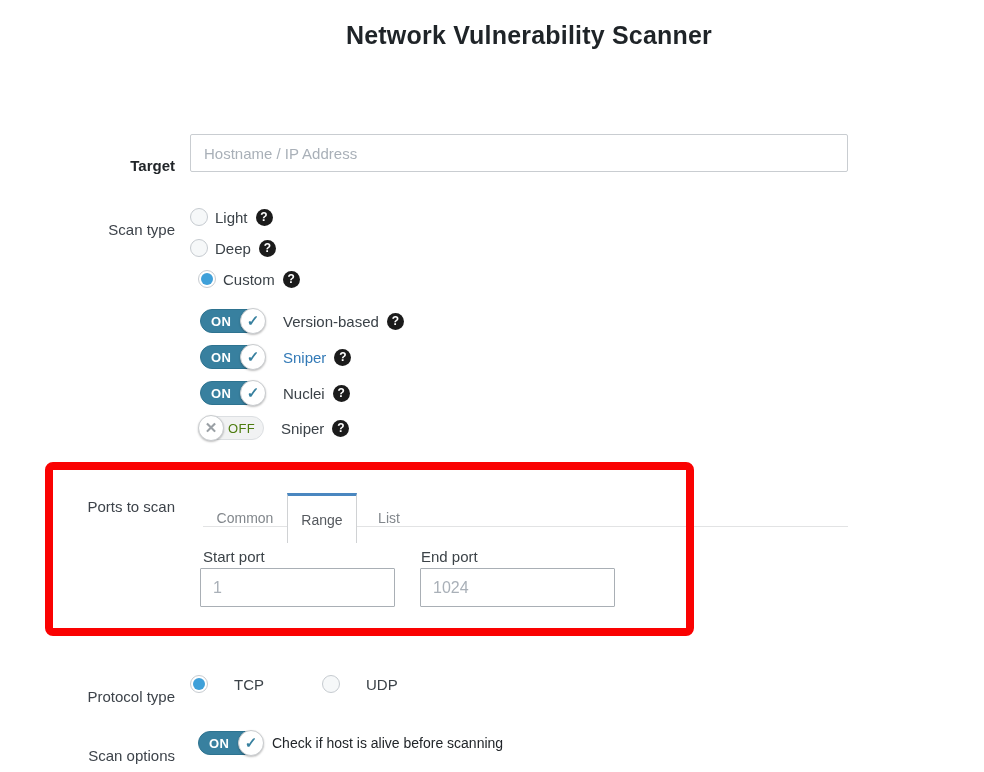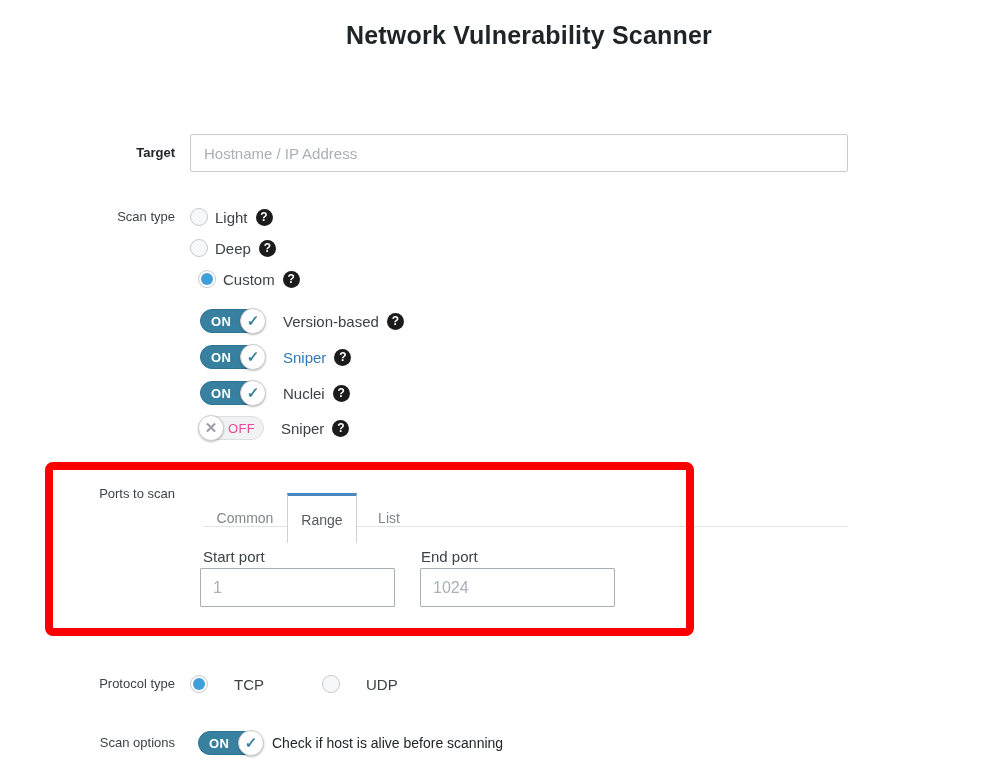--- a/index.html
+++ b/index.html
@@ -8,21 +8,21 @@
   .page { position:relative; width:984px; height:772px; background:#fff; overflow:hidden; }
 
   .page-title {
     position:absolute; top:21px; left:529px; transform:translateX(-50%);
     font-size:25px; font-weight:700; color:#1f2428; white-space:nowrap;
     letter-spacing:.2px;
   }
 
   .row-label {
     position:absolute; left:0; width:175px; text-align:right;
-    font-size:13px; color:#3d434a;
+    font-size:15px; color:#3d434a;margin-top:12px;
   }
   .row-label.bold { font-weight:700; color:#212529; }
 
   
   .target-input {
     position:absolute; left:190px; top:134px; width:658px; height:38px;
     border:1px solid #c9cdd1; border-radius:2px; padding:0 13px;
     font-size:15px; color:#495057; font-family:"Liberation Sans",sans-serif;
     outline:none;
   }
@@ -56,21 +56,21 @@
   .toggle .pill {
     position:absolute; top:1px; height:24px; border-radius:12px; width:62px;
   }
   .toggle.on .pill  { left:0; background:#38809f; border:1px solid #2e7390; }
   .toggle.off .pill { left:4px; background:#f1f2f3; border:1px solid #dcdfe2; }
   .toggle .state-text {
     position:absolute; top:0; height:26px; display:flex; align-items:center;
     font-size:13px; font-weight:700; letter-spacing:.3px;
   }
   .toggle.on  .state-text { left:11px; color:#fff; }
-  .toggle.off .state-text { left:30px; color:#ec4899; font-weight:400; }
+  .toggle.off .state-text { left:30px; color:#4d7c0f; font-weight:400; }
   .toggle .knob {
     position:absolute; top:0; width:26px; height:26px; border-radius:50%;
     background:#fff; border:1px solid #c9cccf;
     box-shadow:0 1px 2px rgba(0,0,0,.25);
     display:flex; align-items:center; justify-content:center;
     font-size:15px; font-weight:700;
   }
   .toggle.on  .knob { right:0; color:#38809f; }
   .toggle.off .knob { left:0;  color:#9aa0a5; }
   .toggle-label { font-size:15px; color:#3b4248; margin-left:17px; }

